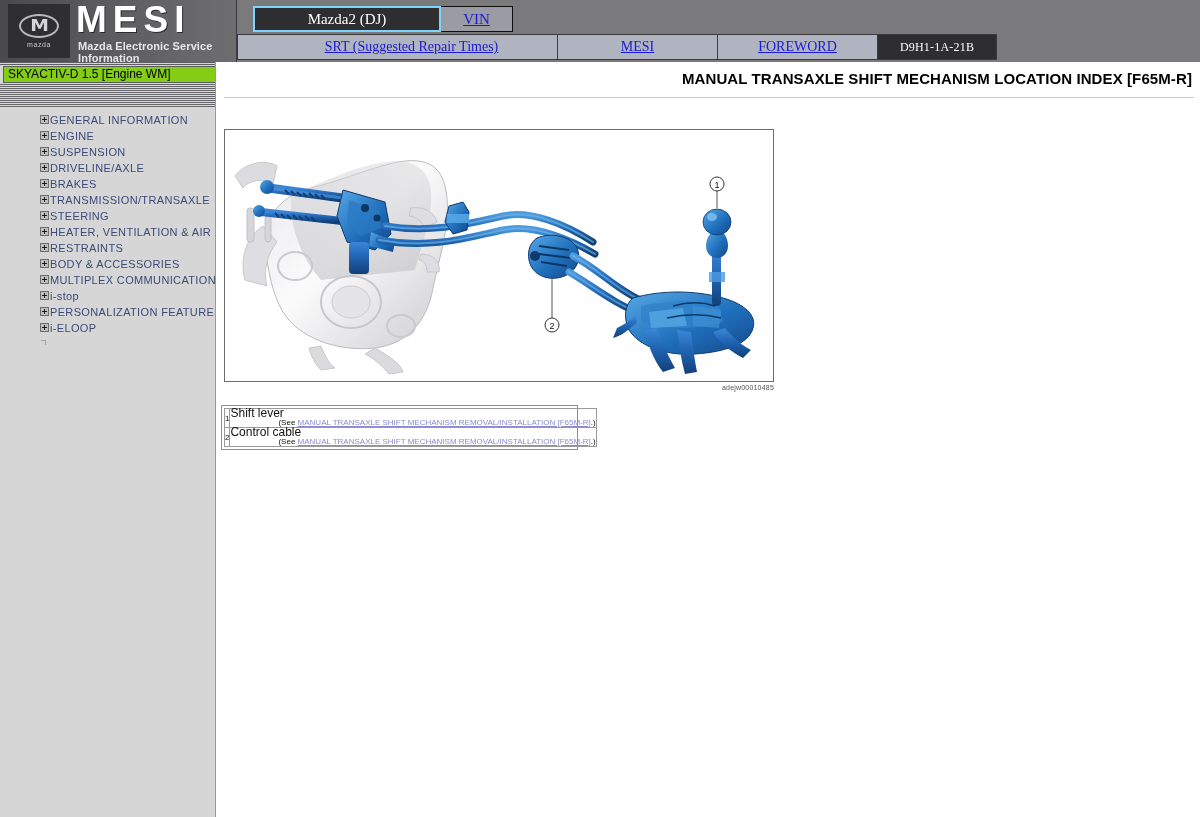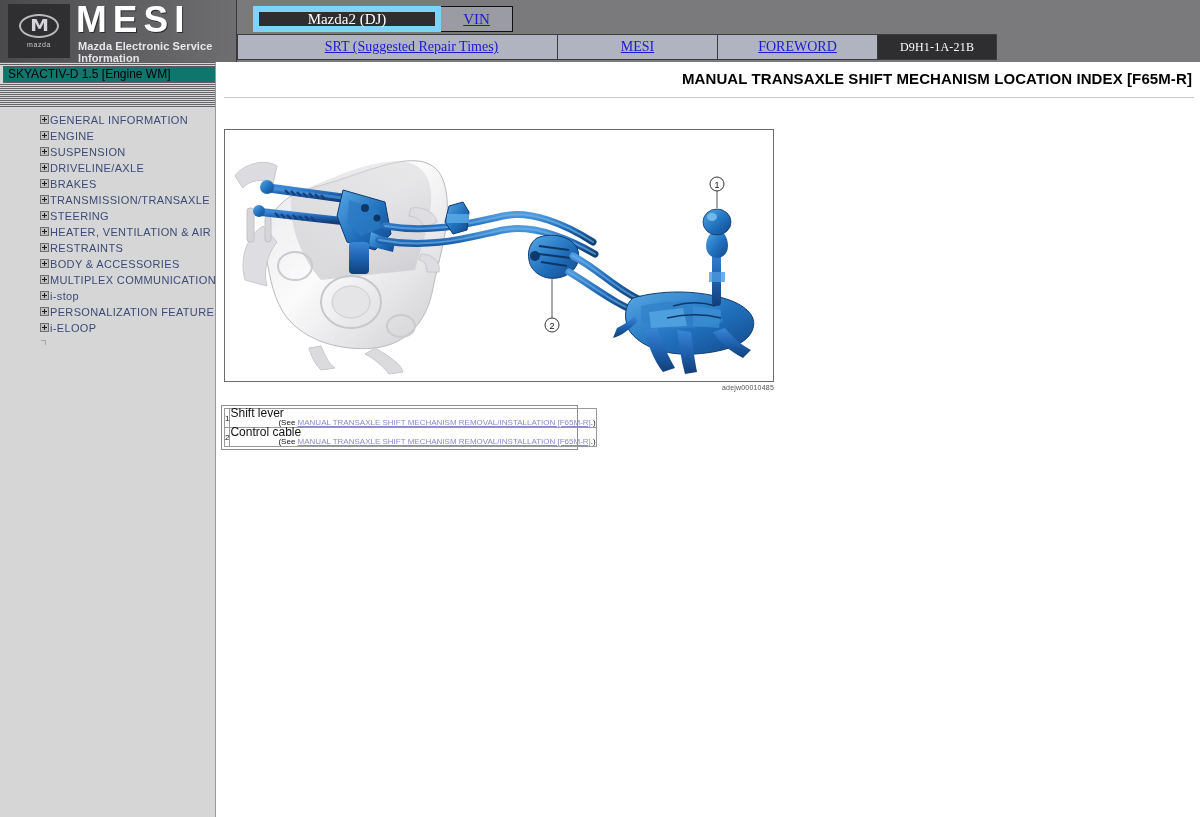--- a/index.html
+++ b/index.html
@@ -27,21 +27,21 @@
   #logo-mark .word{color:#c9c9cd;font-size:7px;letter-spacing:.6px;margin-top:3px;
     font-family:"Liberation Sans",sans-serif;}
   #mesi-text{position:absolute;left:76px;top:2px;color:#ffffff;font-size:37px;
     font-weight:bold;letter-spacing:6px;font-family:Liberation Sans, sans-serif;
     text-shadow:1px 1px 0 #2b2b2d;line-height:36px;text-align:right;}
   #mesi-sub{position:absolute;left:78px;top:40px;color:#e6e6ea;font-size:11px;
     font-weight:bold;font-family:"Liberation Sans",sans-serif;letter-spacing:.1px;}
 
   
   #vehicle-row{position:absolute;left:253px;top:6px;height:26px;display:flex;}
-  #vehicle-tab{width:188px;height:26px;background:#2e2e30;border:6px solid #7dd3fc;
+  #vehicle-tab{width:188px;height:26px;background:#2e2e30;border:2px solid #7dd3fc;
     color:#ffffff;font-family:"Liberation Serif",serif;font-size:15px;
     display:flex;align-items:center;justify-content:center;box-sizing:border-box;}
   #vin-tab{width:72px;height:26px;background:#9b9ba3;border:1px solid #101012;border-left:none;
     display:flex;align-items:center;justify-content:center;box-sizing:border-box;text-align:center;}
   #vin-tab span{color:#1a1ad0;font-family:"Liberation Serif",serif;font-size:15px;
     text-decoration:underline;}
 
   
   #tabrow{position:absolute;left:237px;top:34px;height:26px;display:flex;}
   .tab{height:26px;background:#b0b3c0;border:1px solid #3b3b3d;border-right:none;
@@ -54,21 +54,21 @@
     text-decoration:none;letter-spacing:.2px;}
   #tab-srt{width:320px;padding-left:28px;}
   #tab-print{width:160px;}
   #tab-foreword{width:160px;}
   #tab-doc{width:120px;}
 
   
   #sidebar{position:absolute;left:0;top:62px;width:215px;height:755px;
     background:#d6d6d6;border-right:1px solid #9a9a9a;overflow:hidden;}
   #model-select{position:absolute;left:3px;top:4px;width:248px;height:17px;
-    background:#0f766e;border:1px solid #5c5c5c;box-sizing:border-box;
+    background:#84cc16;border:1px solid #5c5c5c;box-sizing:border-box;
     font-size:12px;line-height:15px;padding-left:4px;color:#000;white-space:nowrap;overflow:hidden;}
   #stripes-top{position:absolute;left:0;top:0;width:215px;height:4px;
     background:repeating-linear-gradient(180deg,#5f5f63 0px,#5f5f63 1px,#d6d6d6 1px,#d6d6d6 2px);}
   #stripes-mid{position:absolute;left:0;top:22px;width:215px;height:24px;
     background:repeating-linear-gradient(180deg,#66666a 0px,#66666a 1px,#d9d9d9 1px,#d9d9d9 2px);}
   #tree{position:absolute;left:0;top:50px;width:215px;}
   .tree-item{position:relative;height:16px;line-height:16px;padding-left:40px;
     white-space:nowrap;overflow:hidden;}
   .tree-item .exp{position:absolute;left:40px;top:3px;width:9px;height:9px;
     background:#c0c0c0;border:1px solid #6e6e6e;box-sizing:border-box;}

